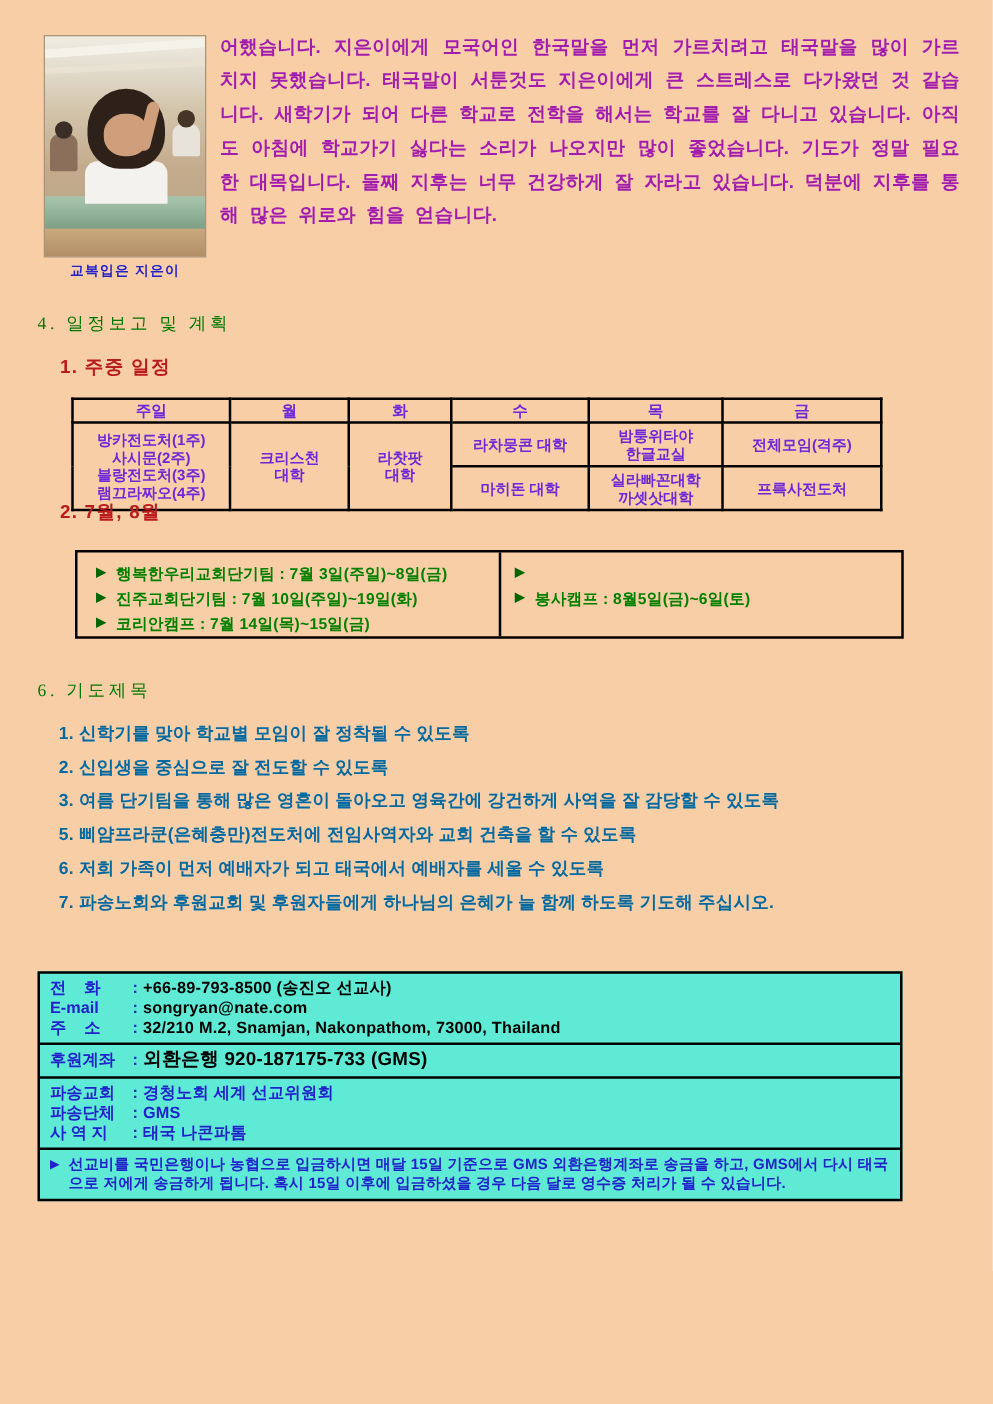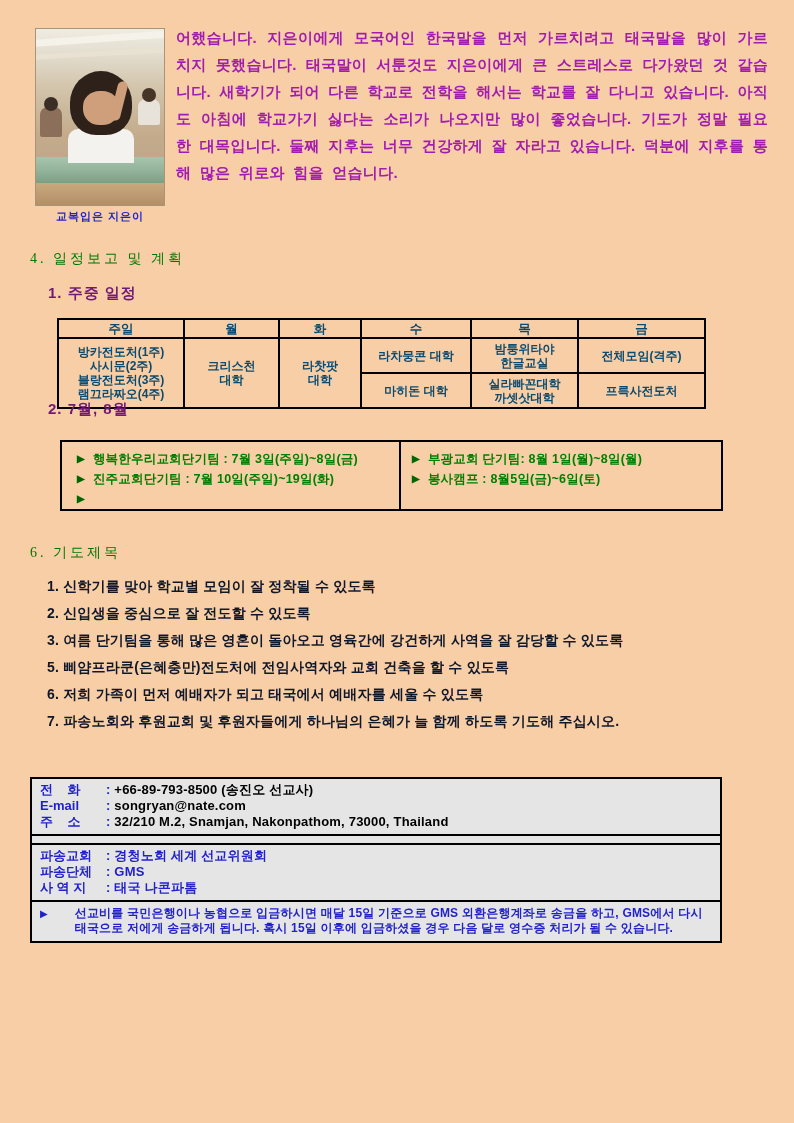--- a/index.html
+++ b/index.html
@@ -38,31 +38,31 @@
     text-align:justify;word-spacing:4px;letter-spacing:0.3px;
   }
   
   .sec-title{
     position:absolute;font-family:"Liberation Serif",serif;
     color:#007700;font-size:14px;letter-spacing:3px;font-weight:normal;
   }
   .sec4-title{left:30px;top:250px;}
   .sec6-title{left:30px;top:544px;}
   .sub-heading{
-    position:absolute;color:#701a75;font-weight:bold;font-size:15px;letter-spacing:1px;
+    position:absolute;color:#b91c1c;font-weight:bold;font-size:15px;letter-spacing:1px;
   }
   .sub1{left:48px;top:284px;}
   .sub2{left:48px;top:400px;}
   
   .schedule{
     position:absolute;left:57px;top:318px;width:647px;
     border-collapse:collapse;table-layout:fixed;
   }
   .schedule th,.schedule td{
-    border:2px solid #000;color:#0c4a6e;font-weight:bold;
+    border:2px solid #000;color:#6d28d9;font-weight:bold;
     font-size:12px;text-align:center;vertical-align:middle;
     white-space:pre-line;line-height:14px;padding:1px 0;
   }
   .schedule th{height:15px;font-size:12.5px;}
   .schedule .sub-row td{height:31px;}
   
   .events-box{
     position:absolute;left:60px;top:440px;width:663px;height:71px;
     border:2px solid #000;box-sizing:border-box;display:flex;
   }
@@ -70,41 +70,41 @@
   .events-left{width:339px;border-right:2px solid #000;}
   .events-right{flex:1;padding-left:11px;}
   .event-line{
     display:flex;align-items:flex-start;gap:8px;
     color:#008000;font-weight:bold;font-size:12.5px;line-height:20px;letter-spacing:0.2px;
   }
   .bullet{font-size:10px;line-height:20px;color:#006600;}
   
   .prayers{position:absolute;left:47px;top:573px;width:747px;}
   .prayer-item{
-    color:#0f172a;font-weight:bold;font-size:14px;line-height:27px;
+    color:#0369a1;font-weight:bold;font-size:14px;line-height:27px;
     white-space:nowrap;letter-spacing:0.2px;
   }
   
   .footer-box{
     position:absolute;left:30px;top:777px;width:692px;
-    border:2px solid #000;box-sizing:border-box;background:#e5e5e5;
+    border:2px solid #000;box-sizing:border-box;background:#5eead4;
   }
   .f-row{border-bottom:2px solid #000;padding:3px 8px 4px 8px;}
   .f-row:last-child{border-bottom:none;}
   .f-line{font-size:13px;font-weight:bold;line-height:16px;color:#000;}
   .f-label{color:#2222CC;display:inline-block;min-width:62px;white-space:pre;}
   .f-colon{color:#2222CC;padding:0 4px;}
   .f-value{color:#000;letter-spacing:0.2px;}
   .f-line-big .f-value{font-size:15px;}
   .f-line-big{line-height:18px;}
   .f-secondary{padding-left:86px;font-size:13.5px;line-height:17px;}
   .mission .f-value{color:#2222CC;}
   .notice-row{display:flex;gap:7px;padding-top:4px;padding-bottom:5px;}
   .notice-bullet{color:#2222CC;font-size:10px;line-height:15px;}
-  .notice-text{color:#2222CC;font-weight:bold;font-size:12px;line-height:15px;letter-spacing:0.2px;margin-left:20px;}
+  .notice-text{color:#2222CC;font-weight:bold;font-size:12px;line-height:15px;letter-spacing:0.2px;}
 </style>
 </head>
 <body>
 
 <div class="page">
 
   <div class="photo-frame">
     <div class="ph-beam"></div>
     <div class="ph-beam2"></div>
     <div class="ph-kid1"></div>
@@ -172,26 +172,26 @@
       <div class="event-line">
         <span class="bullet">▶</span>
         <span>행복한우리교회단기팀 : 7월 3일(주일)~8일(금)</span>
       </div>
       <div class="event-line">
         <span class="bullet">▶</span>
         <span>진주교회단기팀 : 7월 10일(주일)~19일(화)</span>
       </div>
       <div class="event-line">
         <span class="bullet">▶</span>
+        <span>코리안캠프 : 7월 14일(목)~15일(금)</span>
       </div>
     </div>
     <div class="events-col events-right">
       <div class="event-line">
         <span class="bullet">▶</span>
-        <span>부광교회 단기팀: 8월 1일(월)~8일(월)</span>
       </div>
       <div class="event-line">
         <span class="bullet">▶</span>
         <span>봉사캠프 : 8월5일(금)~6일(토)</span>
       </div>
     </div>
   </div>
 
   <div class="sec-title sec6-title">6. 기도제목</div>
   <div class="prayers">
@@ -209,20 +209,23 @@
         <span class="f-label">전    화</span><span class="f-colon">:</span><span class="f-value">+66-89-793-8500 (송진오 선교사)</span>
       </div>
       <div class="f-line">
         <span class="f-label">E-mail</span><span class="f-colon">:</span><span class="f-value">songryan@nate.com</span>
       </div>
       <div class="f-line">
         <span class="f-label">주    소</span><span class="f-colon">:</span><span class="f-value">32/210 M.2, Snamjan, Nakonpathom, 73000, Thailand</span>
       </div>
     </div>
     <div class="f-row">
+      <div class="f-line f-line-big">
+        <span class="f-label">후원계좌</span><span class="f-colon">:</span><span class="f-value">외환은행 920-187175-733 (GMS)</span>
+      </div>
     </div>
     <div class="f-row mission">
       <div class="f-line">
         <span class="f-label">파송교회</span><span class="f-colon">:</span><span class="f-value">경청노회 세계 선교위원회</span>
       </div>
       <div class="f-line">
         <span class="f-label">파송단체</span><span class="f-colon">:</span><span class="f-value">GMS</span>
       </div>
       <div class="f-line">
         <span class="f-label">사 역 지</span><span class="f-colon">:</span><span class="f-value">태국 나콘파톰</span>

